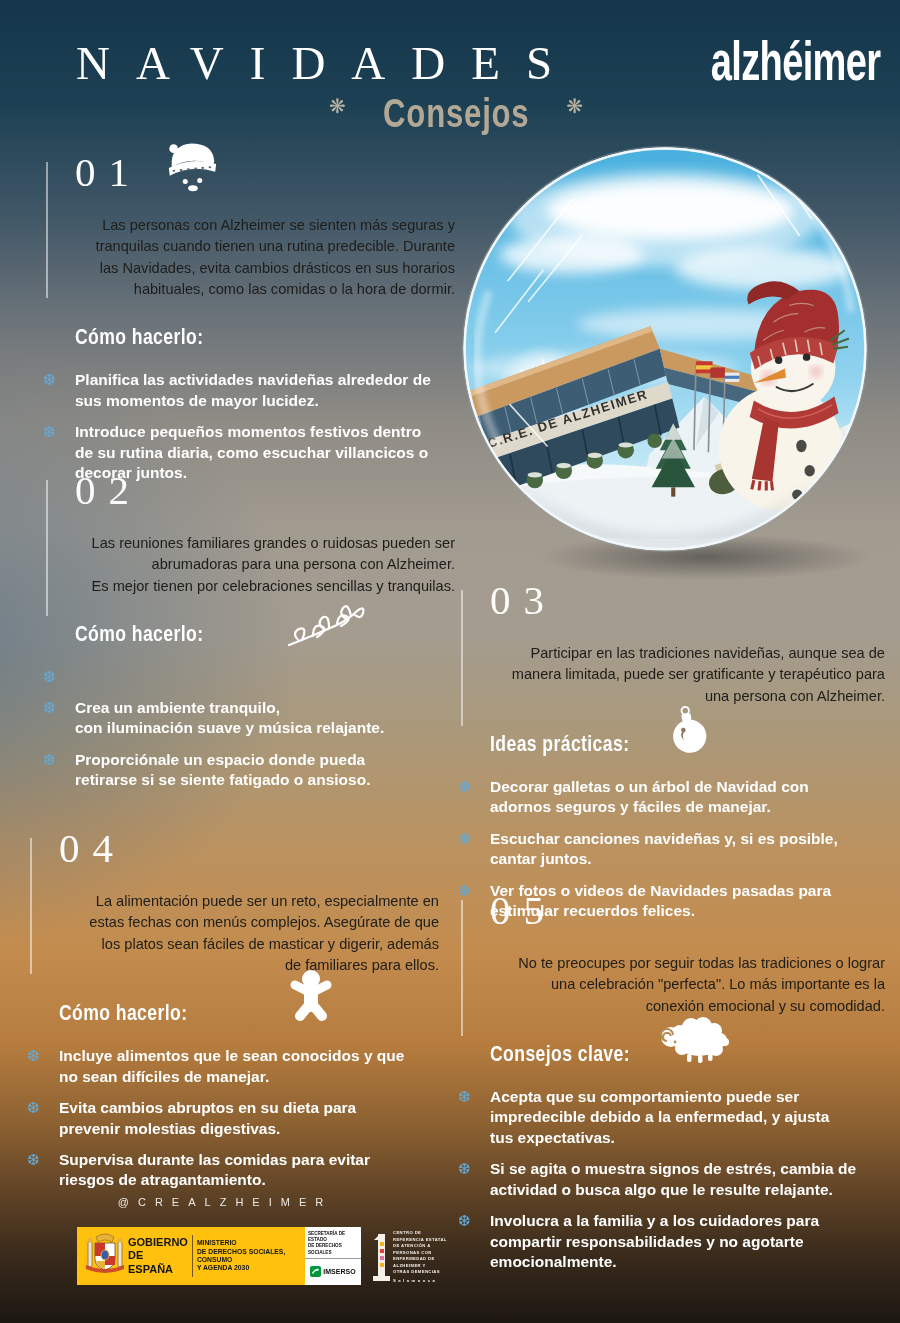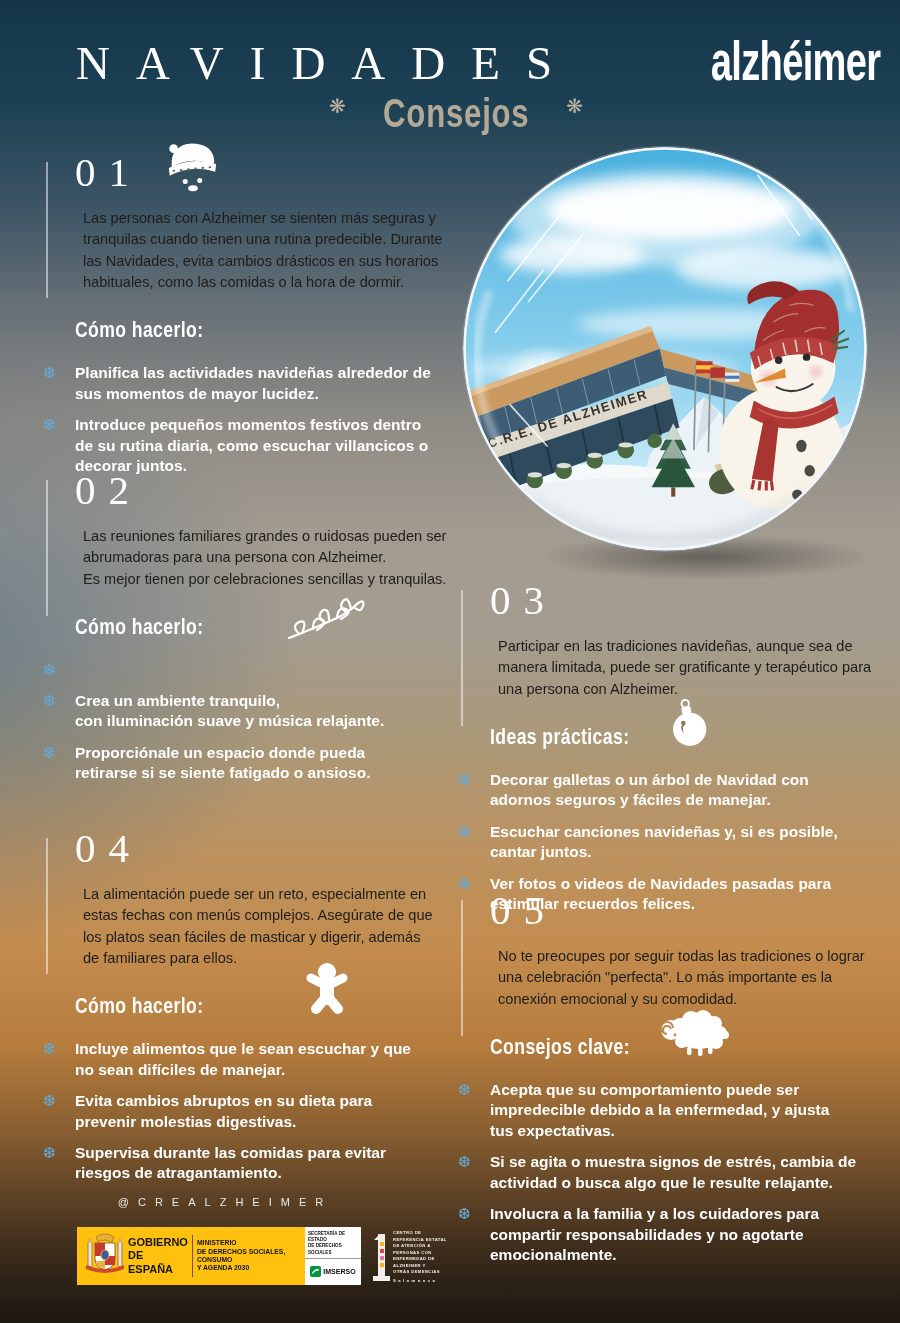--- a/index.html
+++ b/index.html
@@ -18,30 +18,30 @@
   .brand{position:absolute;right:20px;top:28px;color:#fff;font-weight:700;font-size:56px;
     transform:scaleX(.68);transform-origin:100% 50%;letter-spacing:-1px;white-space:nowrap;}
   .subtitle-row{position:absolute;left:0;right:0;top:90px;text-align:center;color:#b3a896;padding-left:12px;}
   .subtitle-row .flake8{font-size:20px;color:#bdb3a1;vertical-align:14px;margin:0 14px;}
   .subtitle{display:inline-block;font-size:41px;font-weight:700;transform:scaleX(.76);
     letter-spacing:1px;color:#b3a896;}
   
   .section{position:absolute;width:430px;padding-left:35px;box-sizing:border-box;}
   .s01{left:40px;top:148px;}
   .s02{left:40px;top:466px;}
-  .s04{left:40px;top:824px;}
+  .s04{left:24px;top:824px;}
   .s03{left:455px;top:576px;width:445px;}
   .s05{left:455px;top:886px;width:445px;}
   .vrule{position:absolute;left:6px;top:14px;width:2px;height:136px;background:rgba(255,255,255,.5);}
   .sec-head{position:relative;height:52px;margin-bottom:6px;}
   .sec-num{color:#fcfcfc;font-family:"Liberation Serif",serif;font-size:41px;letter-spacing:13px;}
   .sec-icon{position:absolute;}
   .hat-ic{left:86px;top:-10px;}
-  .sec-desc{margin:8px;color:#1e1d1a;font-size:14.6px;line-height:1.46;white-space:pre-line;
-    font-weight:400;}
+  .sec-desc{margin:15px;color:#1e1d1a;font-size:14.6px;line-height:1.46;white-space:pre-line;
+    font-weight:400;text-align:right;}
   .subhead-row{position:relative;margin-top:24px;height:30px;}
   .subhead{display:inline-block;color:#fff;font-size:22px;font-weight:700;transform:scaleX(.8);
     transform-origin:0 50%;letter-spacing:.5px;white-space:nowrap;}
   .branch-ic{left:210px;top:-22px;}
   .ginger-ic{left:228px;top:-32px;}
   .orn-ic{left:176px;top:-30px;}
   .sheep-ic{left:168px;top:-26px;}
   .bullets{list-style:none;margin:16px 0 0 -35px;padding:0;}
   .bullets li{display:flex;margin-bottom:11px;}
   .flake{width:35px;flex:0 0 35px;color:#64a9d6;font-size:15px;line-height:20px;text-align:left;
@@ -410,21 +410,21 @@
           <line x1="24" y1="25" x2="8" y2="17" stroke="#fff" stroke-width="9" stroke-linecap="round"></line>
           <line x1="24" y1="25" x2="40" y2="17" stroke="#fff" stroke-width="9" stroke-linecap="round"></line>
           <line x1="23" y1="36" x2="13" y2="48" stroke="#fff" stroke-width="10" stroke-linecap="round"></line>
           <line x1="25" y1="36" x2="35" y2="48" stroke="#fff" stroke-width="10" stroke-linecap="round"></line>
         </svg>
       </span>
     </div>
     <ul class="bullets">
       <li>
           <span class="flake">❆</span>
-          <span class="btext">Incluye alimentos que le sean escuchar y que
+          <span class="btext">Incluye alimentos que le sean conocidos y que
 no sean difíciles de manejar.</span>
         </li>
       <li>
           <span class="flake">❆</span>
           <span class="btext">Evita cambios abruptos en su dieta para
 prevenir molestias digestivas.</span>
         </li>
       <li>
           <span class="flake">❆</span>
           <span class="btext">Supervisa durante las comidas para evitar

